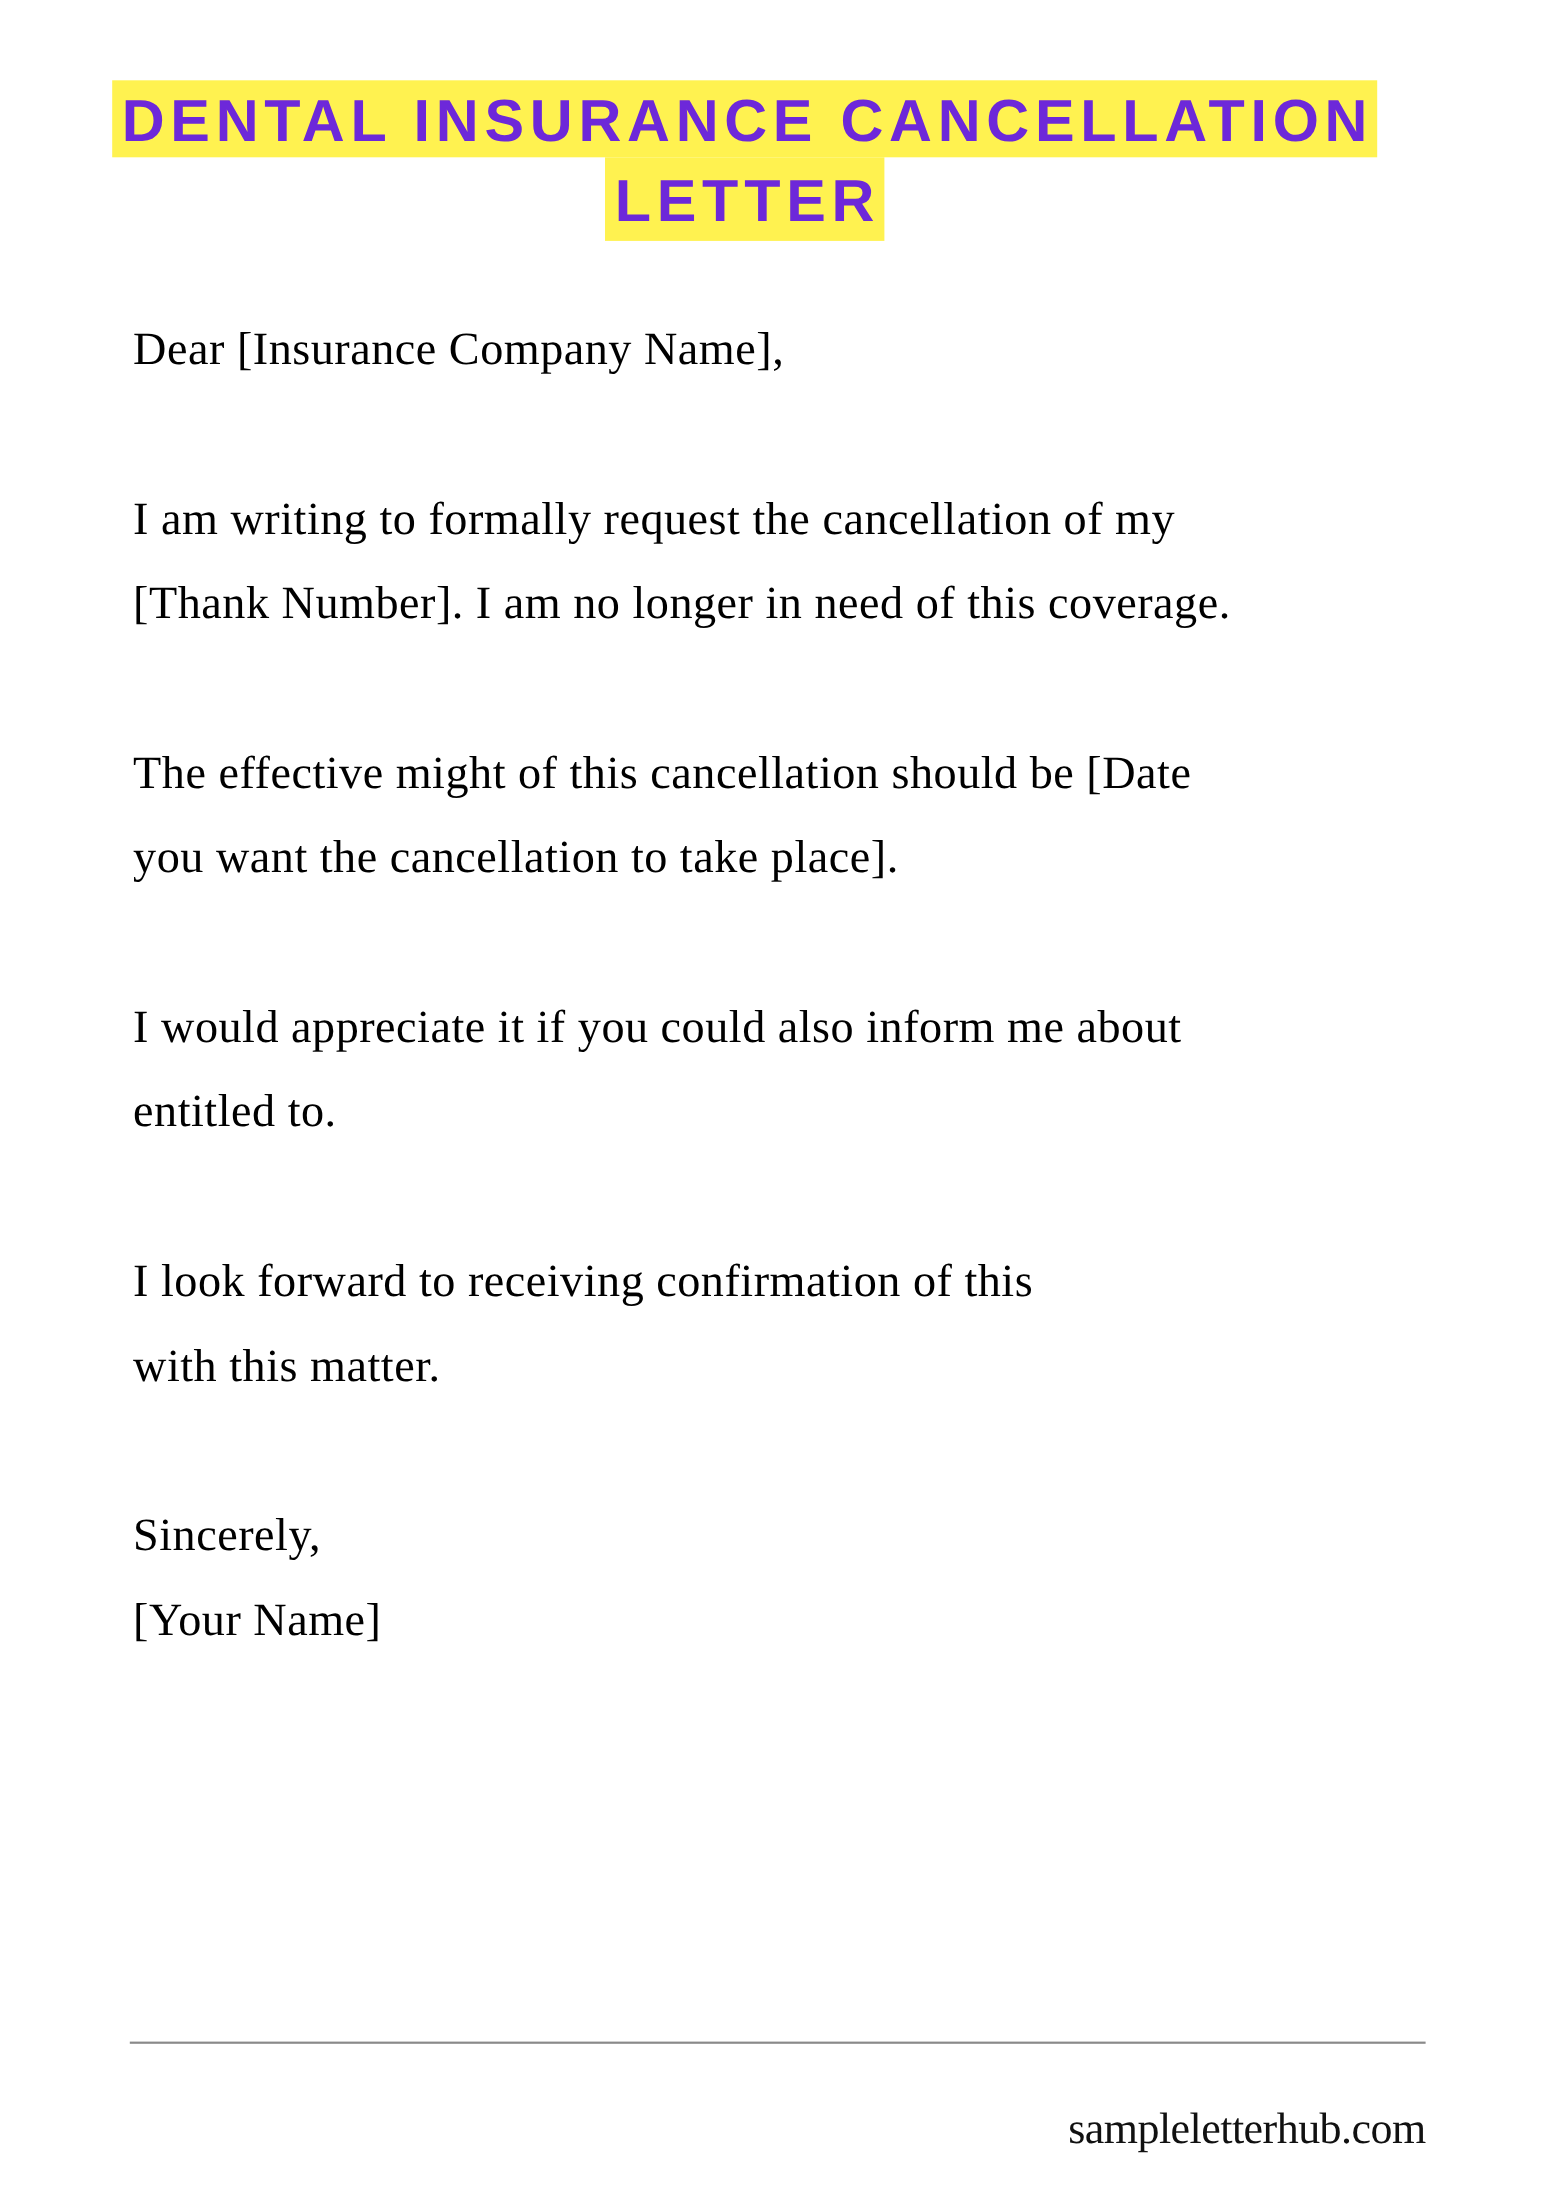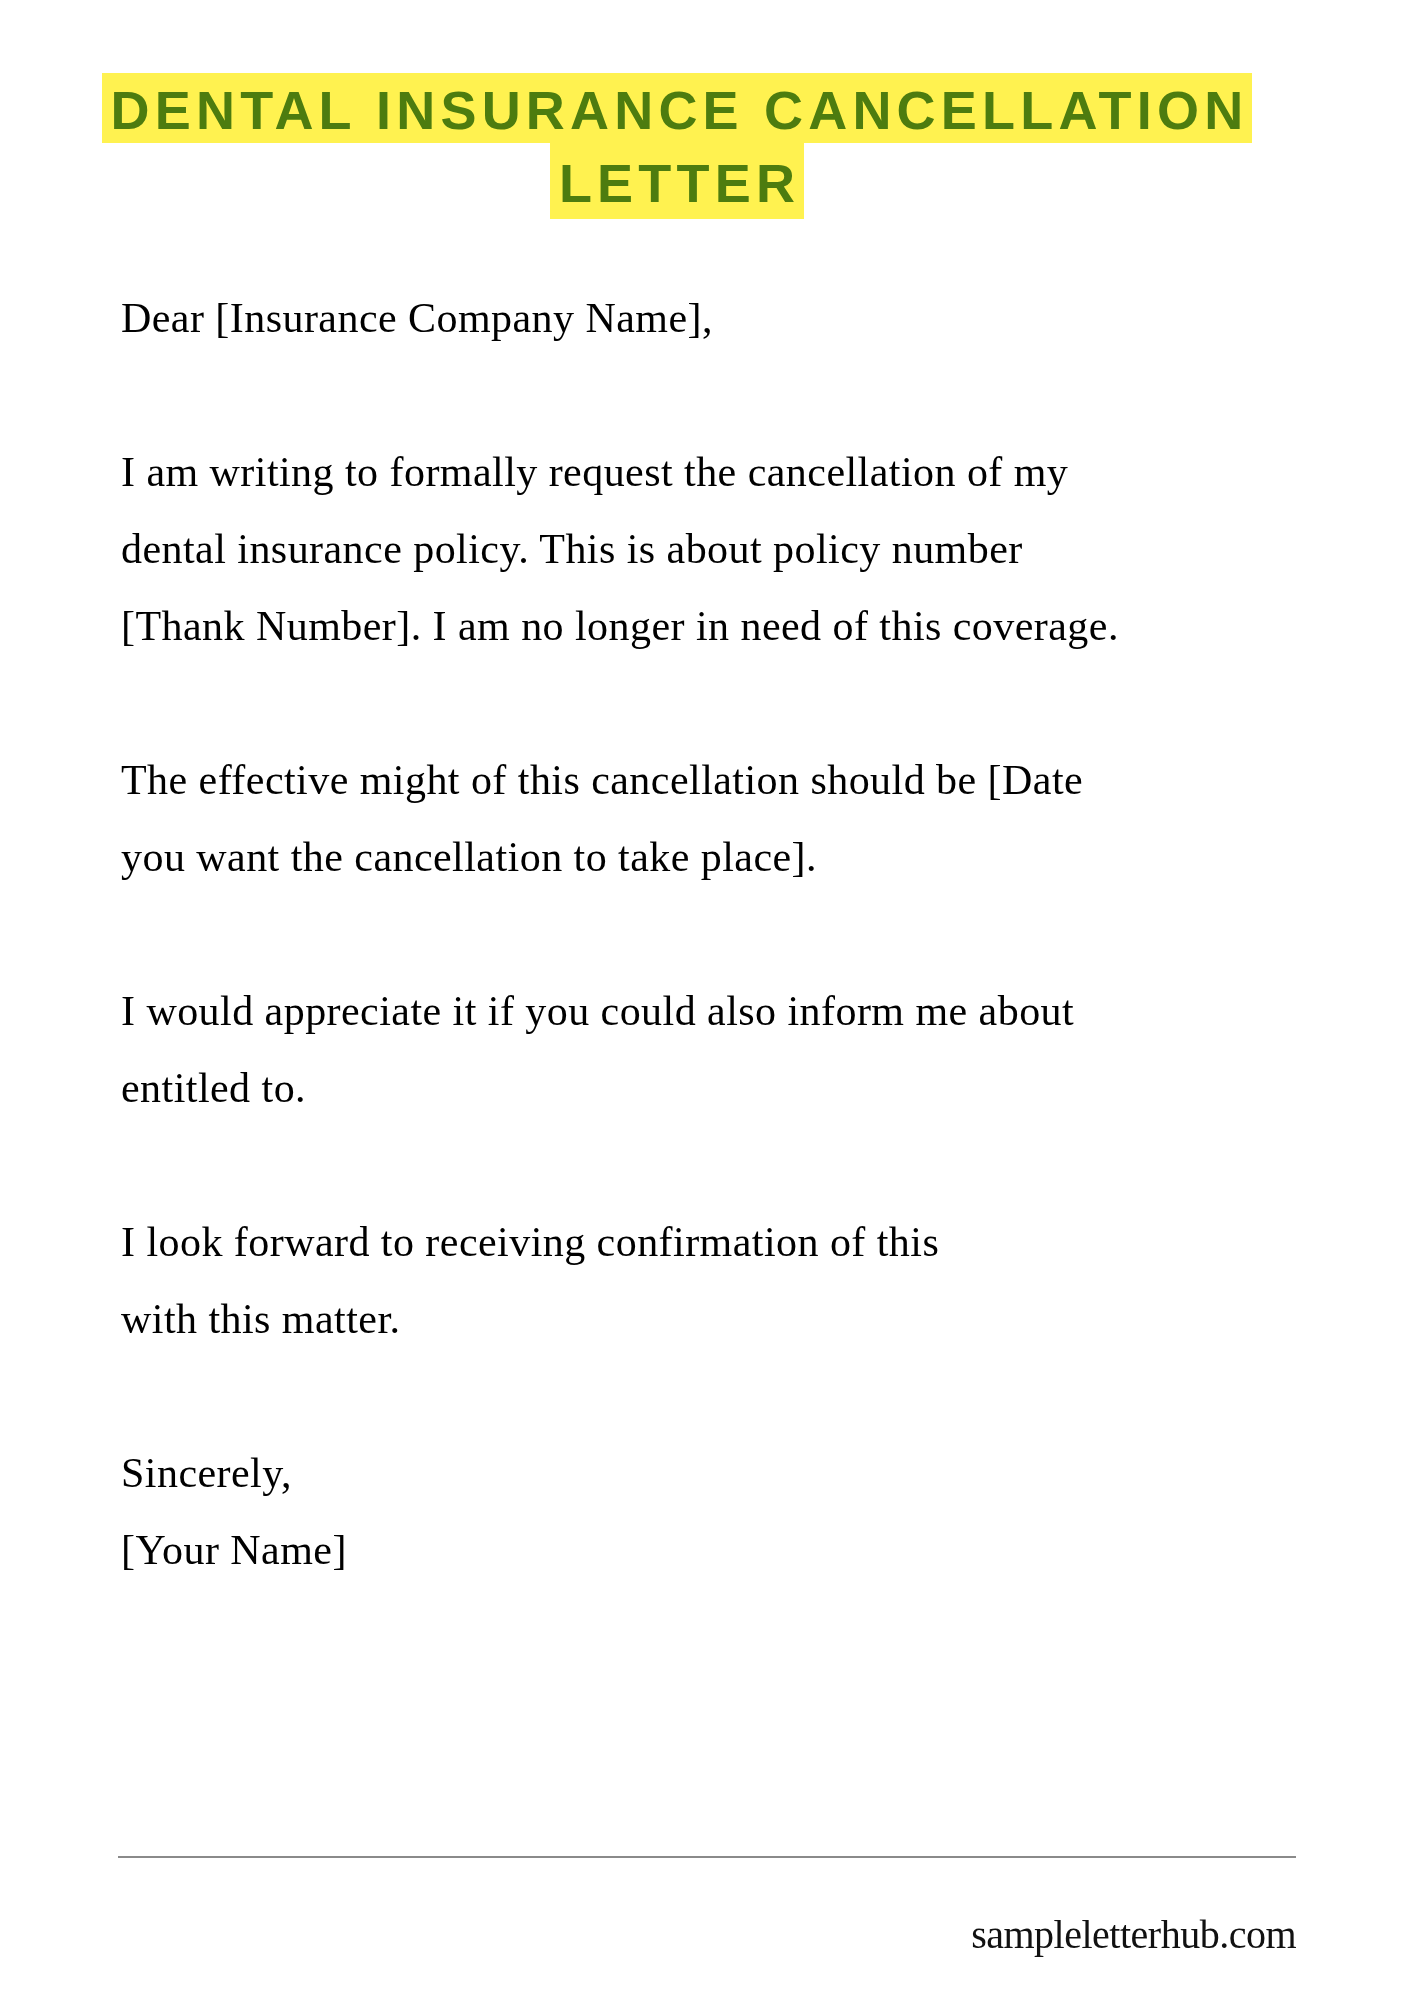--- a/index.html
+++ b/index.html
@@ -2,21 +2,21 @@
 <html><head>
 <meta charset="utf-8">
 <style>
   html, body { margin: 0; padding: 0; background: #ffffff; }
   body { width: 1414px; height: 2000px; position: relative; overflow: hidden; }
   .title-wrap {
     position: absolute; left: 0; top: 73px; width: 1354px;
     text-align: center;
     font-family: "Liberation Sans", sans-serif;
     font-weight: 700; font-size: 54px; letter-spacing: 5.2px;
-    color: #4d7c0f;
+    color: #6d28d9;
   }
   .title-line { display: block; height: 73px; }
   .title-line span {
     display: inline-block; background: #FFF250;
     padding: 0 4px 0 9px; line-height: 73px; height: 73px;
   }
   .title-line.l1 span { height: 70px; line-height: 74px; }
   .title-line.l2 { margin-top: -3px; }
   .title-line.l2 span { height: 76px; line-height: 80px; }
   .letter {
@@ -51,21 +51,20 @@
   </div>
 </div>
 
 <div class="letter">
   <div class="para">
     <span class="line">Dear [Insurance Company Name],</span>
   </div>
 
   <div class="para">
     <span class="line">I am writing to formally request the cancellation of my</span>
-    <span class="line">dental insurance policy. This is about policy number</span>
     <span class="line">[Thank Number]. I am no longer in need of this coverage.</span>
   </div>
 
   <div class="para">
     <span class="line">The effective might of this cancellation should be [Date</span>
     <span class="line">you want the cancellation to take place].</span>
   </div>
 
   <div class="para">
     <span class="line">I would appreciate it if you could also inform me about</span>

